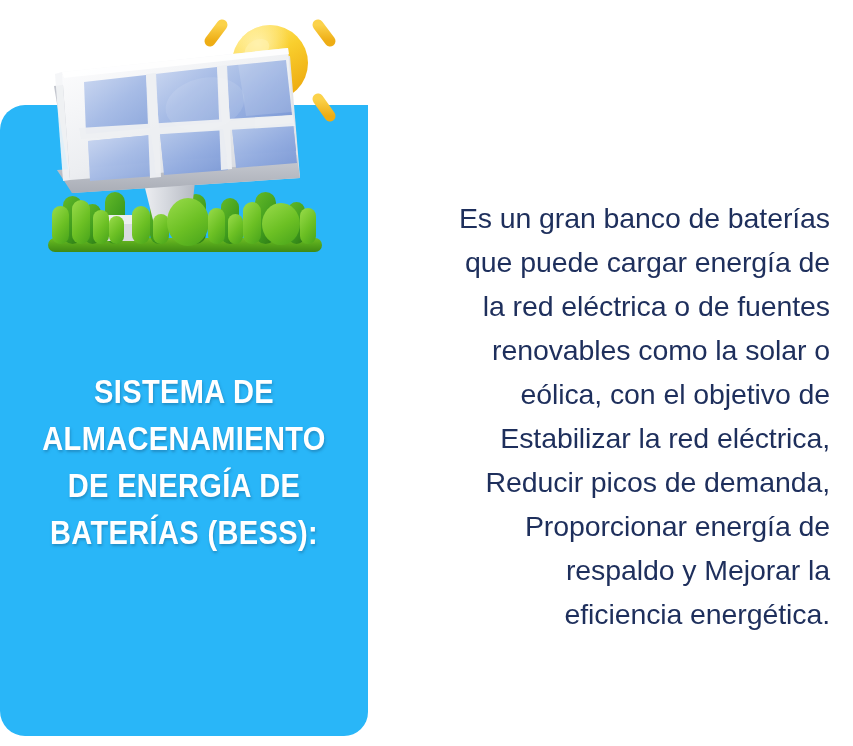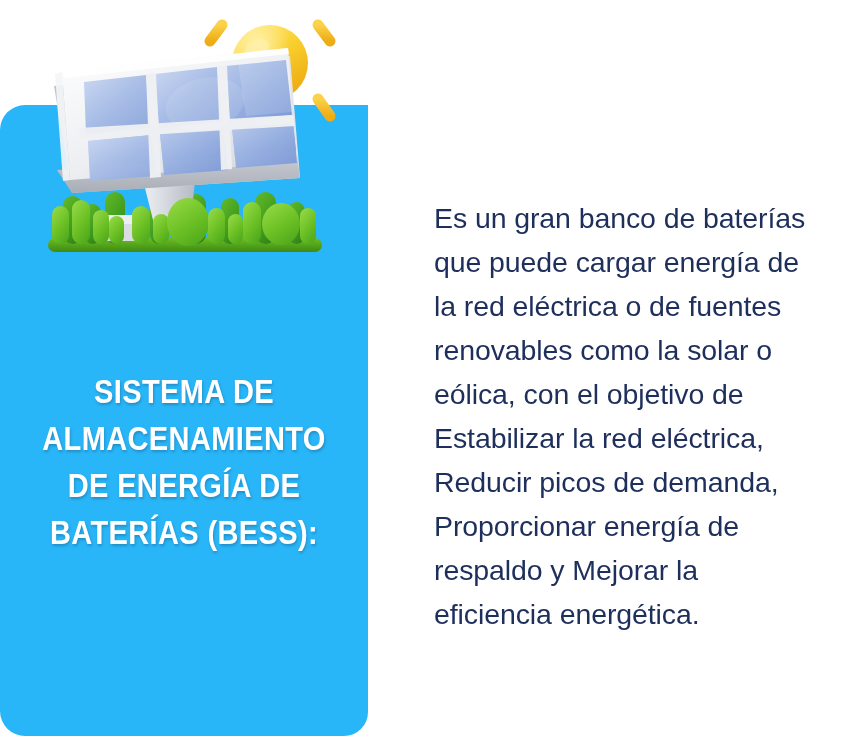--- a/index.html
+++ b/index.html
@@ -61,29 +61,30 @@
     letter-spacing: 0.4px;
     transform: scaleX(0.88);
     transform-origin: center top;
     text-shadow: 1px 2px 3px rgba(20, 70, 110, 0.35);
     white-space: pre-line;
   }
 
   
   .body-text {
     position: absolute;
-    left: 434px;
+    left: 450px;
     top: 196px;
     width: 380px;
     color: #1e2f5c;
     font-family: "Liberation Sans", sans-serif;
     font-size: 28.5px;
     line-height: 44px;
     font-weight: normal;
     letter-spacing: -0.1px;
+    text-align: right;
   }
 
   
   .illustration {
     position: absolute;
     left: 0px;
     top: 0px;
     width: 360px;
     height: 270px;
     pointer-events: none;

